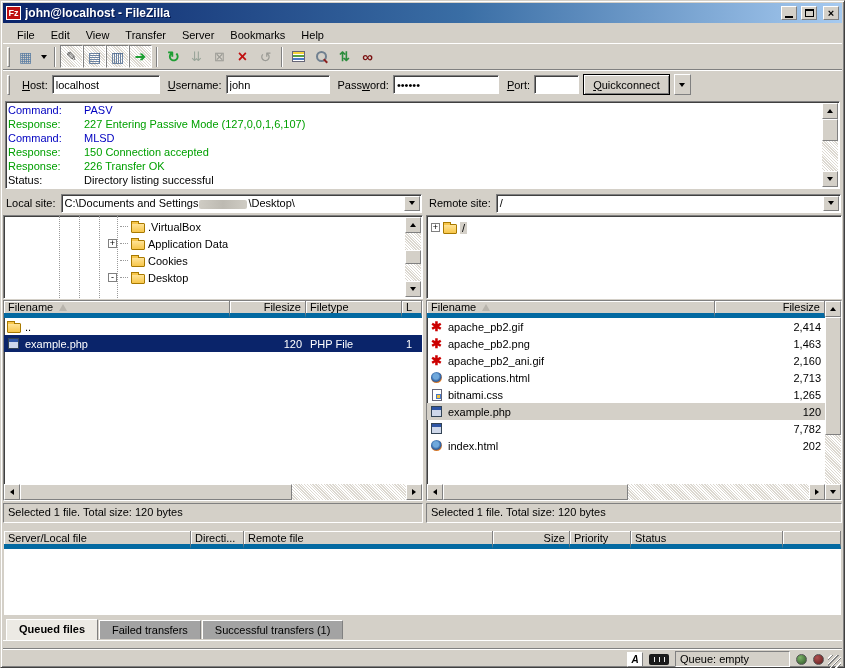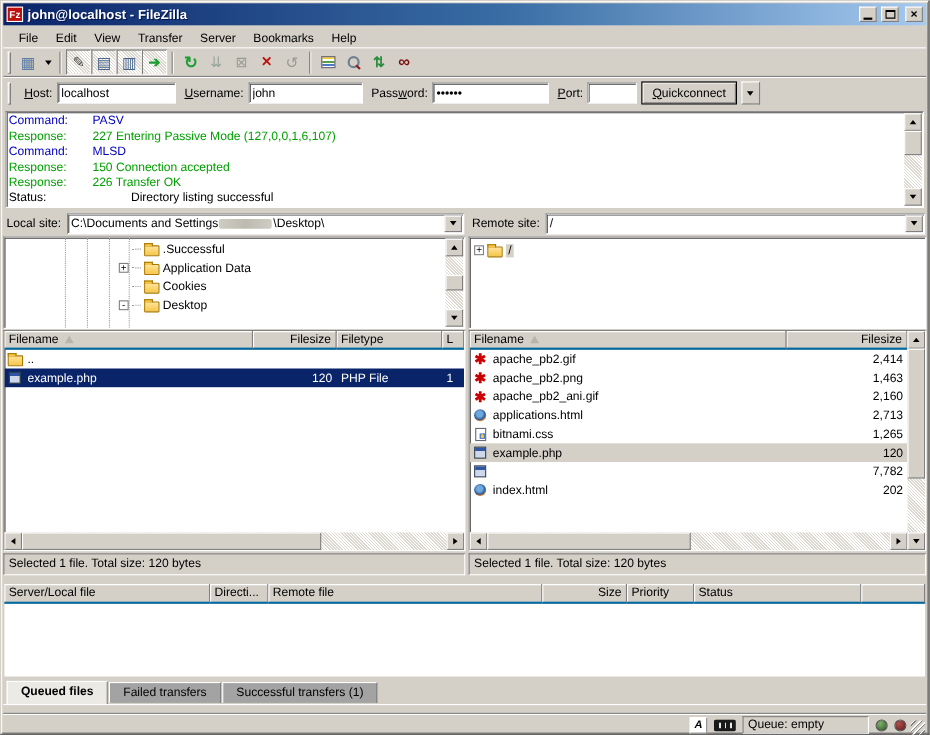--- a/index.html
+++ b/index.html
@@ -74,21 +74,21 @@
   .field { height:19px; background:#fff; padding:2px 3px; font:11px "Liberation Sans",sans-serif; }
   .qc-btn { height:21px; padding:0 9px; background:#D4D0C8; border:1px solid #000;
     box-shadow:inset 1px 1px 0 #fff, inset -1px -1px 0 #808080; font:11px "Liberation Sans",sans-serif; }
   .qc-drop { width:17px; height:21px; display:flex; align-items:center; justify-content:center; background:#D4D0C8; }
 
   
   .logbox { height:88px; flex:none; margin:2px; background:#fff; position:relative; overflow:hidden; }
   .log-lines { padding:1px 2px; line-height:14px; }
   .log-line { display:flex; white-space:nowrap; }
   .log-label { width:76px; flex:none; }
-  .c-cmd  { color:#0000C0; } .c-resp { color:#00A000; } .c-stat { color:#000;gap:35px; }
+  .c-cmd  { color:#0000C0; } .c-resp { color:#00A000; } .c-stat { color:#000; }
 
   
   .vsb { position:absolute; top:1px; right:1px; bottom:1px; width:16px; display:flex; flex-direction:column;
     background-image:repeating-linear-gradient(45deg,#fff 0 1px,#dcd8d0 1px 2px); }
   .sbb { width:16px; height:16px; flex:none; background:#D4D0C8; display:flex; align-items:center; justify-content:center; }
   .sb-thumb-v { width:16px; flex:none; background:#D4D0C8; }
   .sb-fill { flex:1; }
   .hsb { height:16px; flex:none; display:flex;
     background-image:repeating-linear-gradient(45deg,#fff 0 1px,#dcd8d0 1px 2px); }
   .sb-thumb-h { height:16px; flex:none; background:#D4D0C8; }
@@ -117,21 +117,21 @@
   .stub { width:8px; border-top:1px dotted #9a9a9a; flex:none; }
   .ic-folder { width:14px; height:10px; flex:none; background:linear-gradient(#ffe396,#f7c64a);
     border:1px solid #a87900; border-radius:1px; position:relative; margin-top:2px; }
   .ic-folder::before { content:""; position:absolute; top:-3px; left:-1px; width:6px; height:2px;
     background:#f7c64a; border:1px solid #a87900; border-bottom:none; }
   .tree-sel { background:#D4D0C8; padding:0 2px; }
 
   
   .listbox { flex:1; background:#fff; display:flex; flex-direction:column; position:relative; overflow:hidden; margin-top:1px; }
   .lhead { height:17px; flex:none; display:flex; background:#D4D0C8; }
-  .hcell { border-right:1px solid #808080; border-bottom:2px solid #0369a1;
+  .hcell { border-right:1px solid #808080; border-bottom:5px solid #0369a1;
     box-shadow:inset 1px 1px 0 #fff; padding:1px 4px; display:flex; align-items:center; gap:6px;
     white-space:nowrap; overflow:hidden; flex:none; }
   .hcell.right { justify-content:flex-end; }
   .hcell.fill { flex:1; }
   .sort-asc { width:0; height:0; border:4px solid transparent; border-bottom:7px solid #b8b4ac; margin-top:-4px; }
   .lbody { flex:1; overflow:hidden; }
   .lrow { height:17px; display:flex; align-items:center; }
   .lrow.sel  { background:#0A246A; color:#fff; }
   .lrow.isel { background:#D4D0C8; }
   .cell { padding:0 4px; white-space:nowrap; overflow:hidden; flex:none; }
@@ -323,21 +323,21 @@
       <div class="treebox s2">
         <span class="guide" style="left:55px"></span>
         <span class="guide" style="left:75px"></span>
         <span class="guide" style="left:95px"></span>
         <span class="guide" style="left:113px"></span>
         <div style="padding:2px 0 0 104px">
           <div class="trow">
               <span class="exp"></span>
               <span class="stub"></span>
               <span class="ic-folder"></span>
-              <span>.Successful</span>
+              <span>.VirtualBox</span>
             </div>
           <div class="trow">
               <span class="exp">+</span>
               <span class="stub"></span>
               <span class="ic-folder"></span>
               <span>Application Data</span>
             </div>
           <div class="trow">
               <span class="exp"></span>
               <span class="stub"></span>

